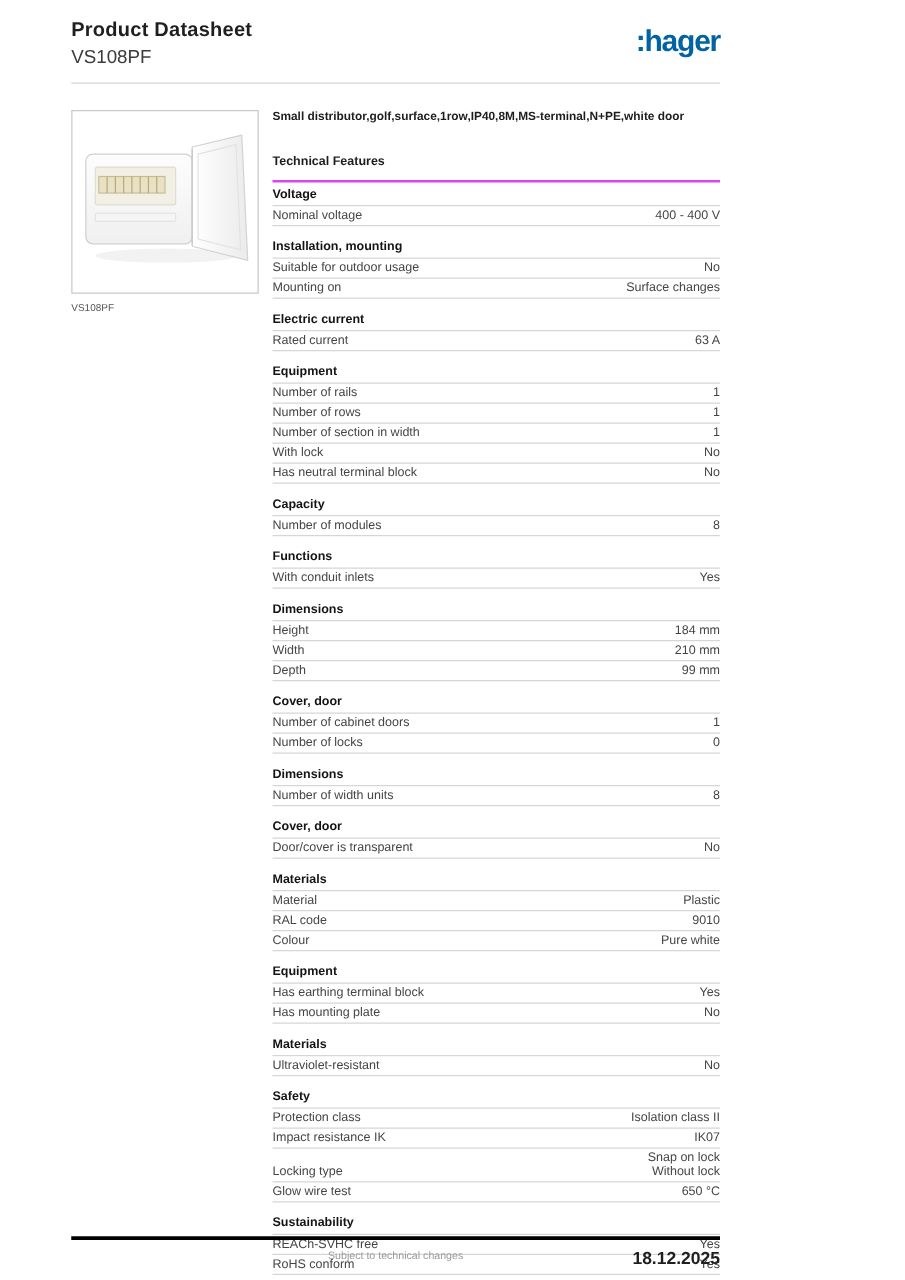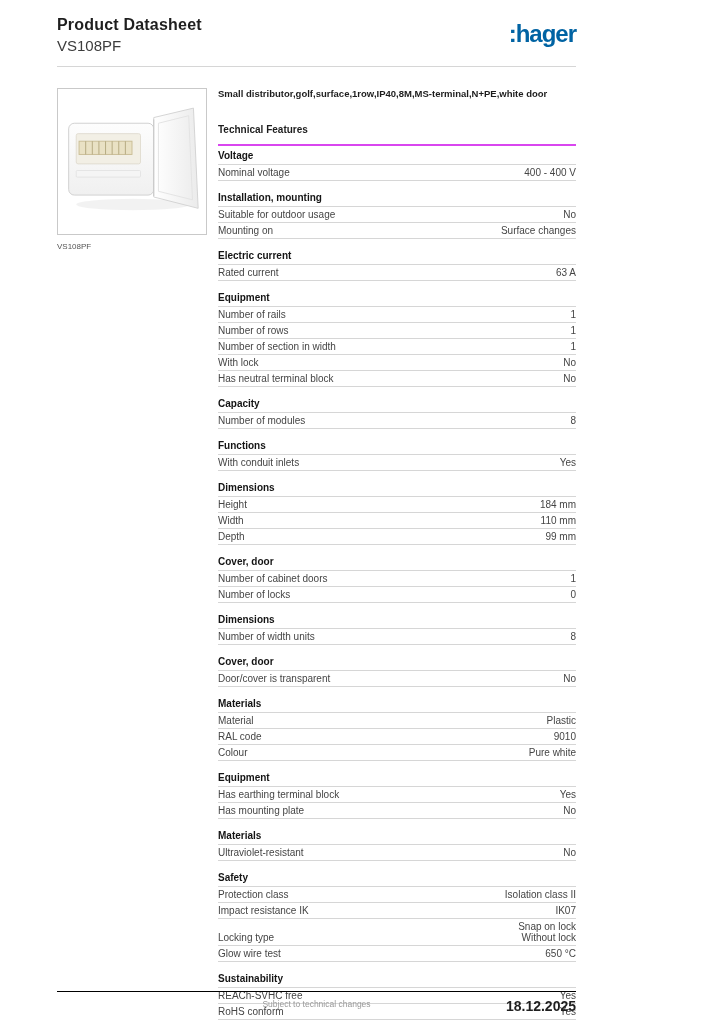--- a/index.html
+++ b/index.html
@@ -29,21 +29,21 @@
   .section{margin-top:11px;}
   .section:first-child{margin-top:0;border-top:2px solid #d946ef;padding-top:4px;}
   .sec-title{font-size:10px;font-weight:bold;color:#141414;padding-bottom:3px;
     border-bottom:1px solid #d6d6d6;}
   .row{display:flex;justify-content:space-between;align-items:flex-end;
     font-size:10px;color:#454545;padding:2px 0 2px 0;border-bottom:1px solid #d6d6d6;}
   .lbl{text-align:left;}
   .val{text-align:right;white-space:pre-line;}
   
   .footer{position:absolute;left:57px;right:52px;bottom:12px;
-    border-top:1px solid #000000;padding-top:6px;height:14px;}
+    border-top:3px solid #000000;padding-top:6px;height:14px;}
   .f-note{position:absolute;left:50%;transform:translateX(-50%);top:7px;
     font-size:8.5px;color:#9a9a9a;}
   .f-date{position:absolute;right:0;top:6px;font-size:14px;font-weight:bold;color:#1f1f1f;}
 </style>
 </head>
 <body>
 
 <div class="page">
 
   <div class="margins">
@@ -159,21 +159,21 @@
               </div>
             </div>
             <div class="section">
               <div class="sec-title">Dimensions</div>
               <div class="row">
                 <span class="lbl">Height</span>
                 <span class="val">184 mm</span>
               </div>
               <div class="row">
                 <span class="lbl">Width</span>
-                <span class="val">110 mm</span>
+                <span class="val">210 mm</span>
               </div>
               <div class="row">
                 <span class="lbl">Depth</span>
                 <span class="val">99 mm</span>
               </div>
             </div>
             <div class="section">
               <div class="sec-title">Cover, door</div>
               <div class="row">
                 <span class="lbl">Number of cabinet doors</span>

